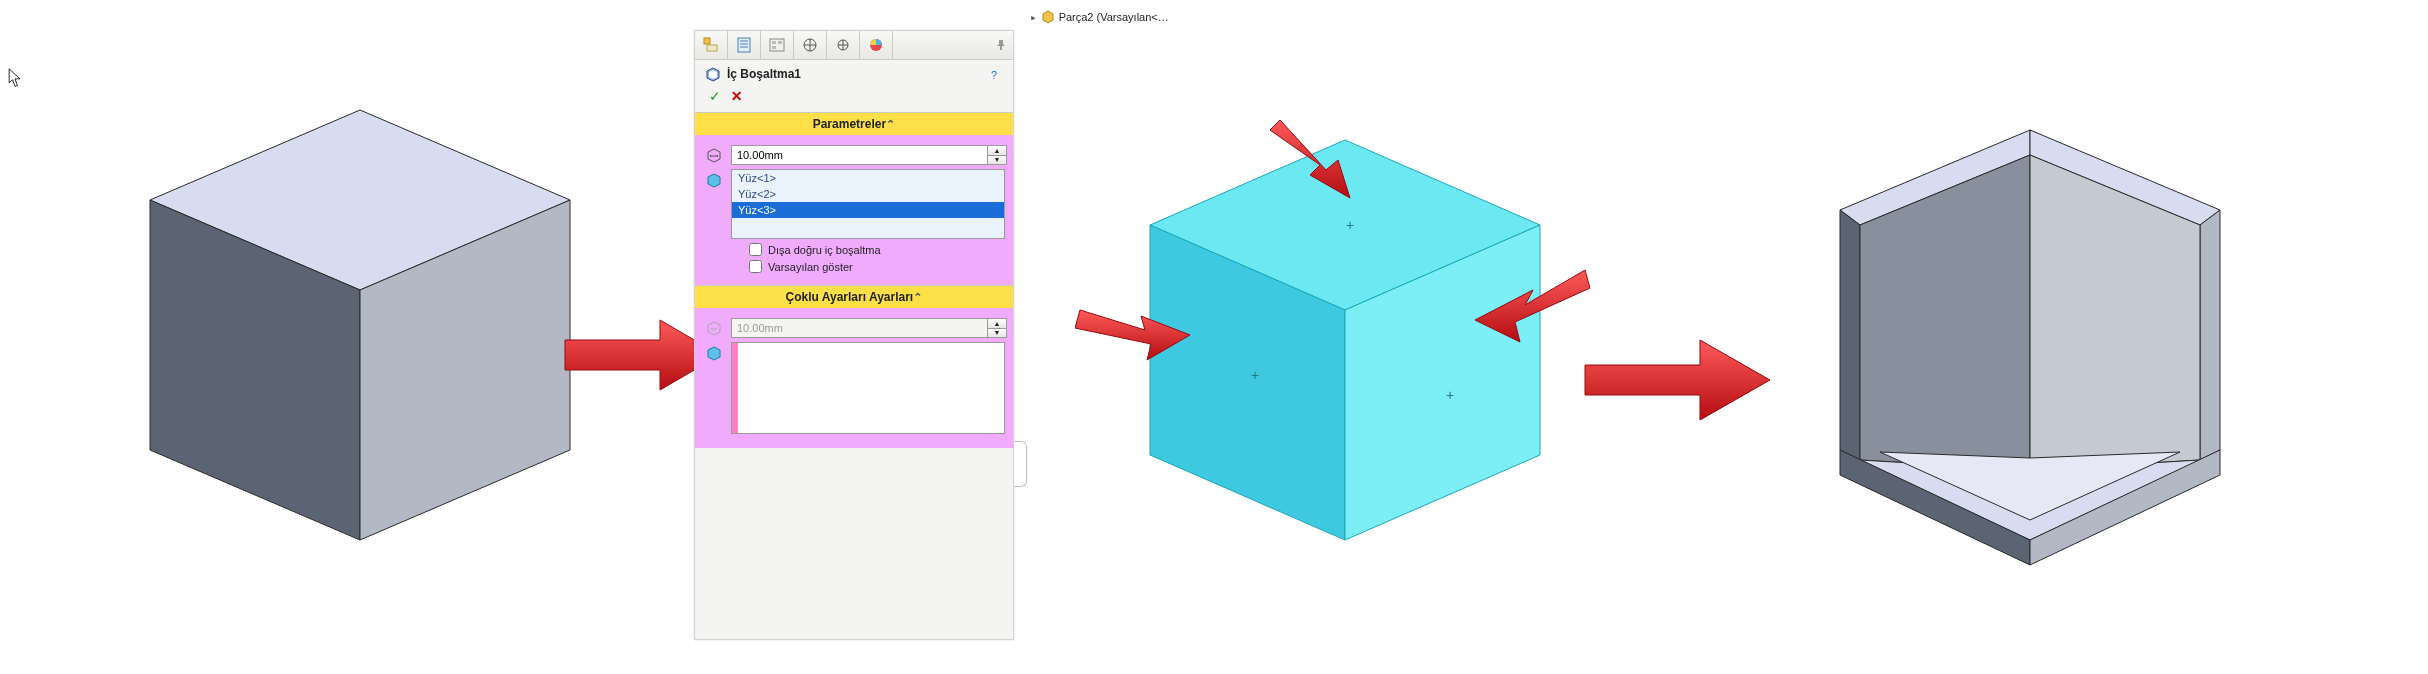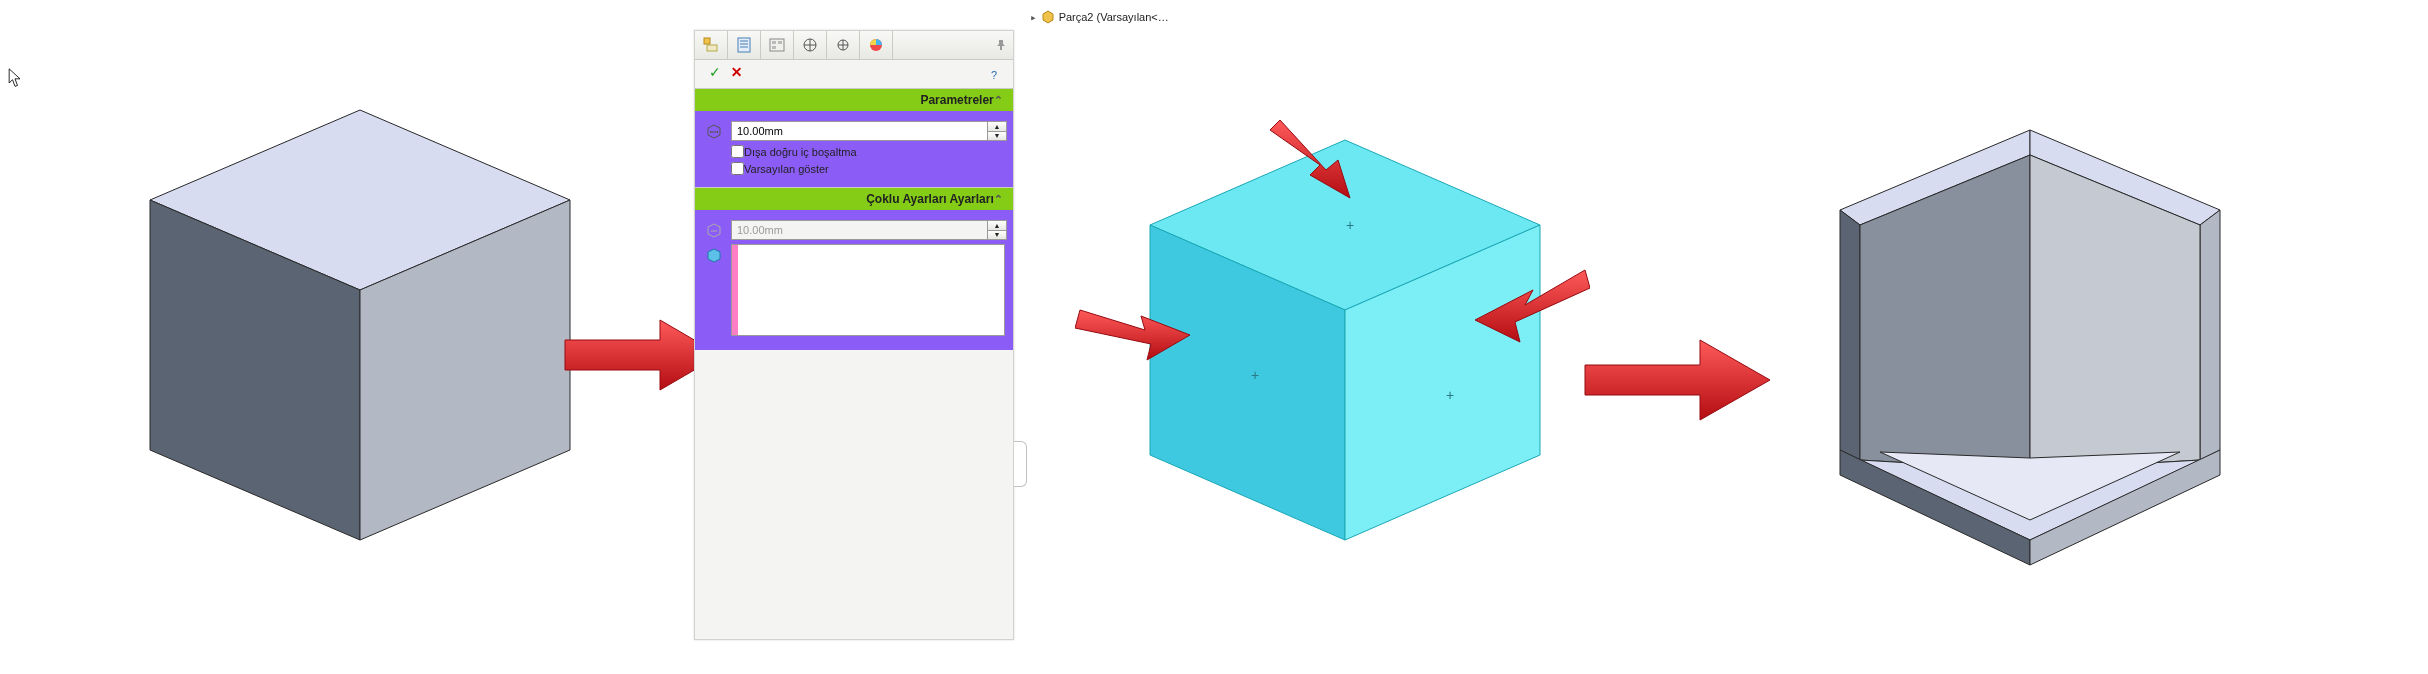--- a/index.html
+++ b/index.html
@@ -54,31 +54,31 @@
     display: flex; align-items: center; gap: 6px;
     padding: 6px 10px 2px 10px;
     font-weight: bold;
     font-size: 12px;
   }
   .pm-confirm { display:flex; gap:10px; padding: 4px 14px 8px 14px; }
   .pm-confirm .ok { color:#1a9c1a; cursor:pointer; font-size:14px; }
   .pm-confirm .cancel { color:#cc0000; cursor:pointer; font-size:14px; font-weight:bold; }
 
   .section-head {
-    display:flex; justify-content:flex-end; align-items:center;
+    display:flex; justify-content:center; align-items:center;
     padding: 4px 10px;
     border-top: 1px solid #c9c9c5;
-    background: #84cc16;
+    background: #fde047;
     font-weight: bold;
     font-size: 12px;
     cursor: pointer;
   }
   .section-head .chev { font-size: 11px; color:#555; }
 
-  .section-body { background:#8b5cf6; padding:6px 8px 10px 8px; }
+  .section-body { background:#f0abfc; padding:6px 8px 10px 8px; }
 
   .row { display:flex; align-items:flex-start; gap:6px; margin: 4px 0; }
   .row .ico { width:22px; display:flex; justify-content:center; padding-top:3px; }
   .row .ico svg { width:16px; height:16px; }
   .row .field { flex:1; }
 
   .dim-input {
     display:flex; width:100%;
     border:1px solid #9a9a98;
   }
@@ -104,21 +104,21 @@
 
   .face-list {
     border:1px solid #9a9a98;
     background:#eaf2fb;
     height: 68px;
     overflow:auto;
   }
   .face-list .item { padding: 2px 6px; color:#2b4c8c; cursor:default; }
   .face-list .item.sel { background:#1a6dd6; color:#fff; }
 
-  .chk-row { display:flex; align-items:center; margin:4px 0 2px 28px; }
+  .chk-row { display:flex; align-items:center; gap:6px; margin:4px 0 2px 46px; }
   .chk-row input { margin:0; }
 
   .multi-list {
     border:1px solid #9a9a98;
     height: 90px;
     background: linear-gradient(to right, #ff7fc6 0 6px, #ffffff 6px 100%);
   }
 
   .help-icon {
     position:absolute; right:8px; top:38px;
@@ -231,20 +231,27 @@
       </div>
       <div class="pm-tab">
         <svg viewBox="0 0 16 16">
             <circle cx="8" cy="8" r="6" fill="#f04848"></circle>
             <path d="M8 2 A6 6 0 0 1 14 8 L8 8 Z" fill="#48b4f0"></path>
             <path d="M8 8 L2 8 A6 6 0 0 1 8 2 Z" fill="#f0d548"></path>
           </svg>
       </div>
     </div>
 
+    <div class="pm-title">
+      <svg width="16" height="16" viewBox="0 0 16 16">
+          <path d="M2 5 L8 2 L14 5 L14 12 L8 15 L2 12 Z" fill="#8fb5e4" stroke="#2b4c8c"></path>
+          <path d="M4 6 L8 4 L12 6 L12 11 L8 13 L4 11 Z" fill="#fff"></path>
+        </svg>
+      <span>İç Boşaltma1</span>
+    </div>
     <span class="help-icon">?</span>
 
     <div class="pm-confirm">
       <span class="ok">✓</span>
       <span class="cancel">✕</span>
     </div>
 
     <div class="section-head">
       <span>Parametreler</span>
       <span class="chev">⌃</span>
@@ -262,20 +269,34 @@
           <div class="dim-input">
             <input value="10.00mm" style="">
             <div class="spinner">
               <div>▲</div>
               <div>▼</div>
             </div>
           </div>
         </div>
       </div>
 
+      <div class="row">
+        <div class="ico">
+          <svg viewBox="0 0 16 16">
+              <path d="M2 5 L8 2 L14 5 L14 12 L8 15 L2 12 Z" fill="#5dc0e8" stroke="#1a7aa8"></path>
+            </svg>
+        </div>
+        <div class="field">
+          <div class="face-list">
+            <div class="item">Yüz&lt;1&gt;</div>
+            <div class="item">Yüz&lt;2&gt;</div>
+            <div class="item sel">Yüz&lt;3&gt;</div>
+          </div>
+        </div>
+      </div>
 
       <div class="chk-row">
         <input type="checkbox" style="">
         <span>Dışa doğru iç boşaltma</span>
       </div>
       <div class="chk-row">
         <input type="checkbox" style="">
         <span>Varsayılan göster</span>
       </div>
     </div>

